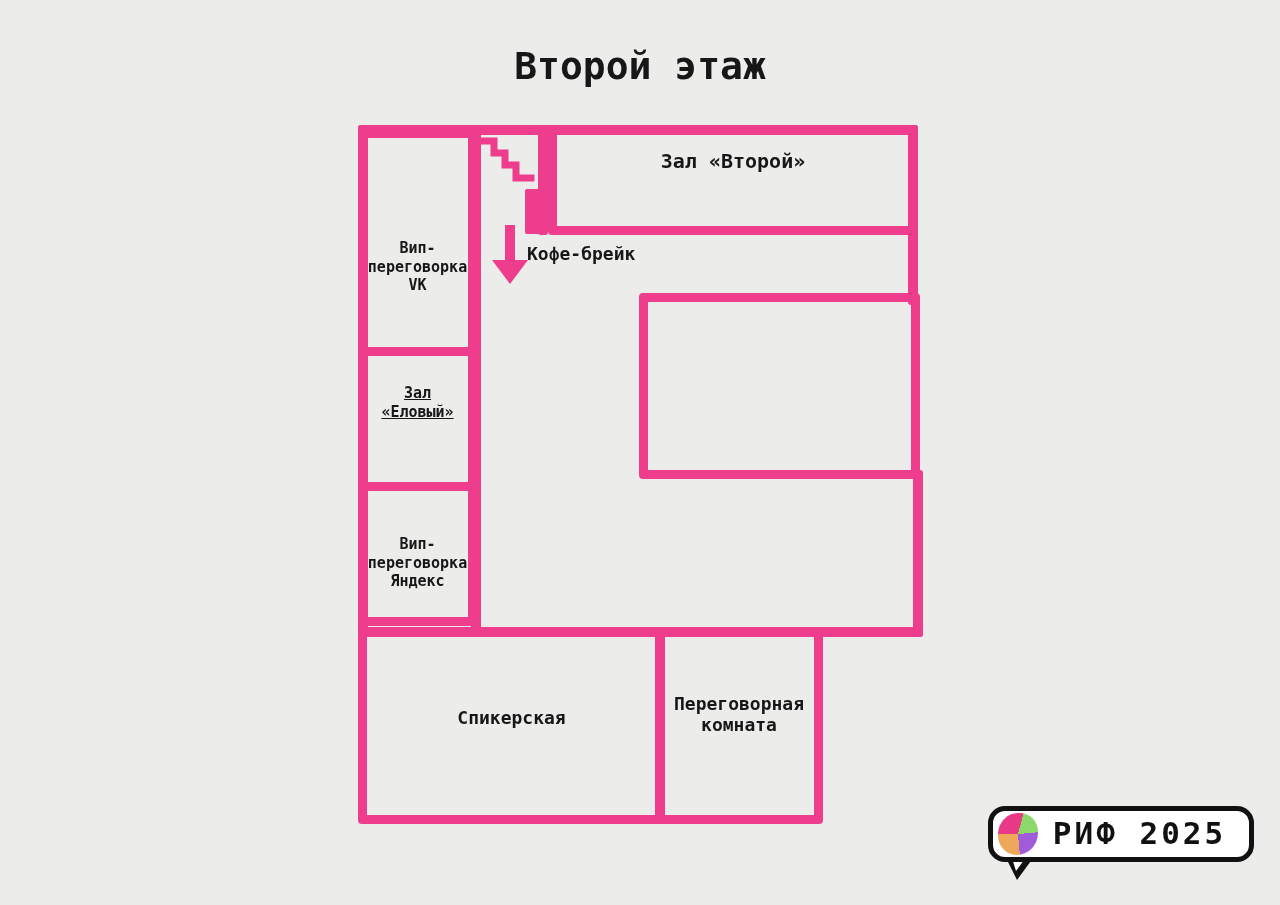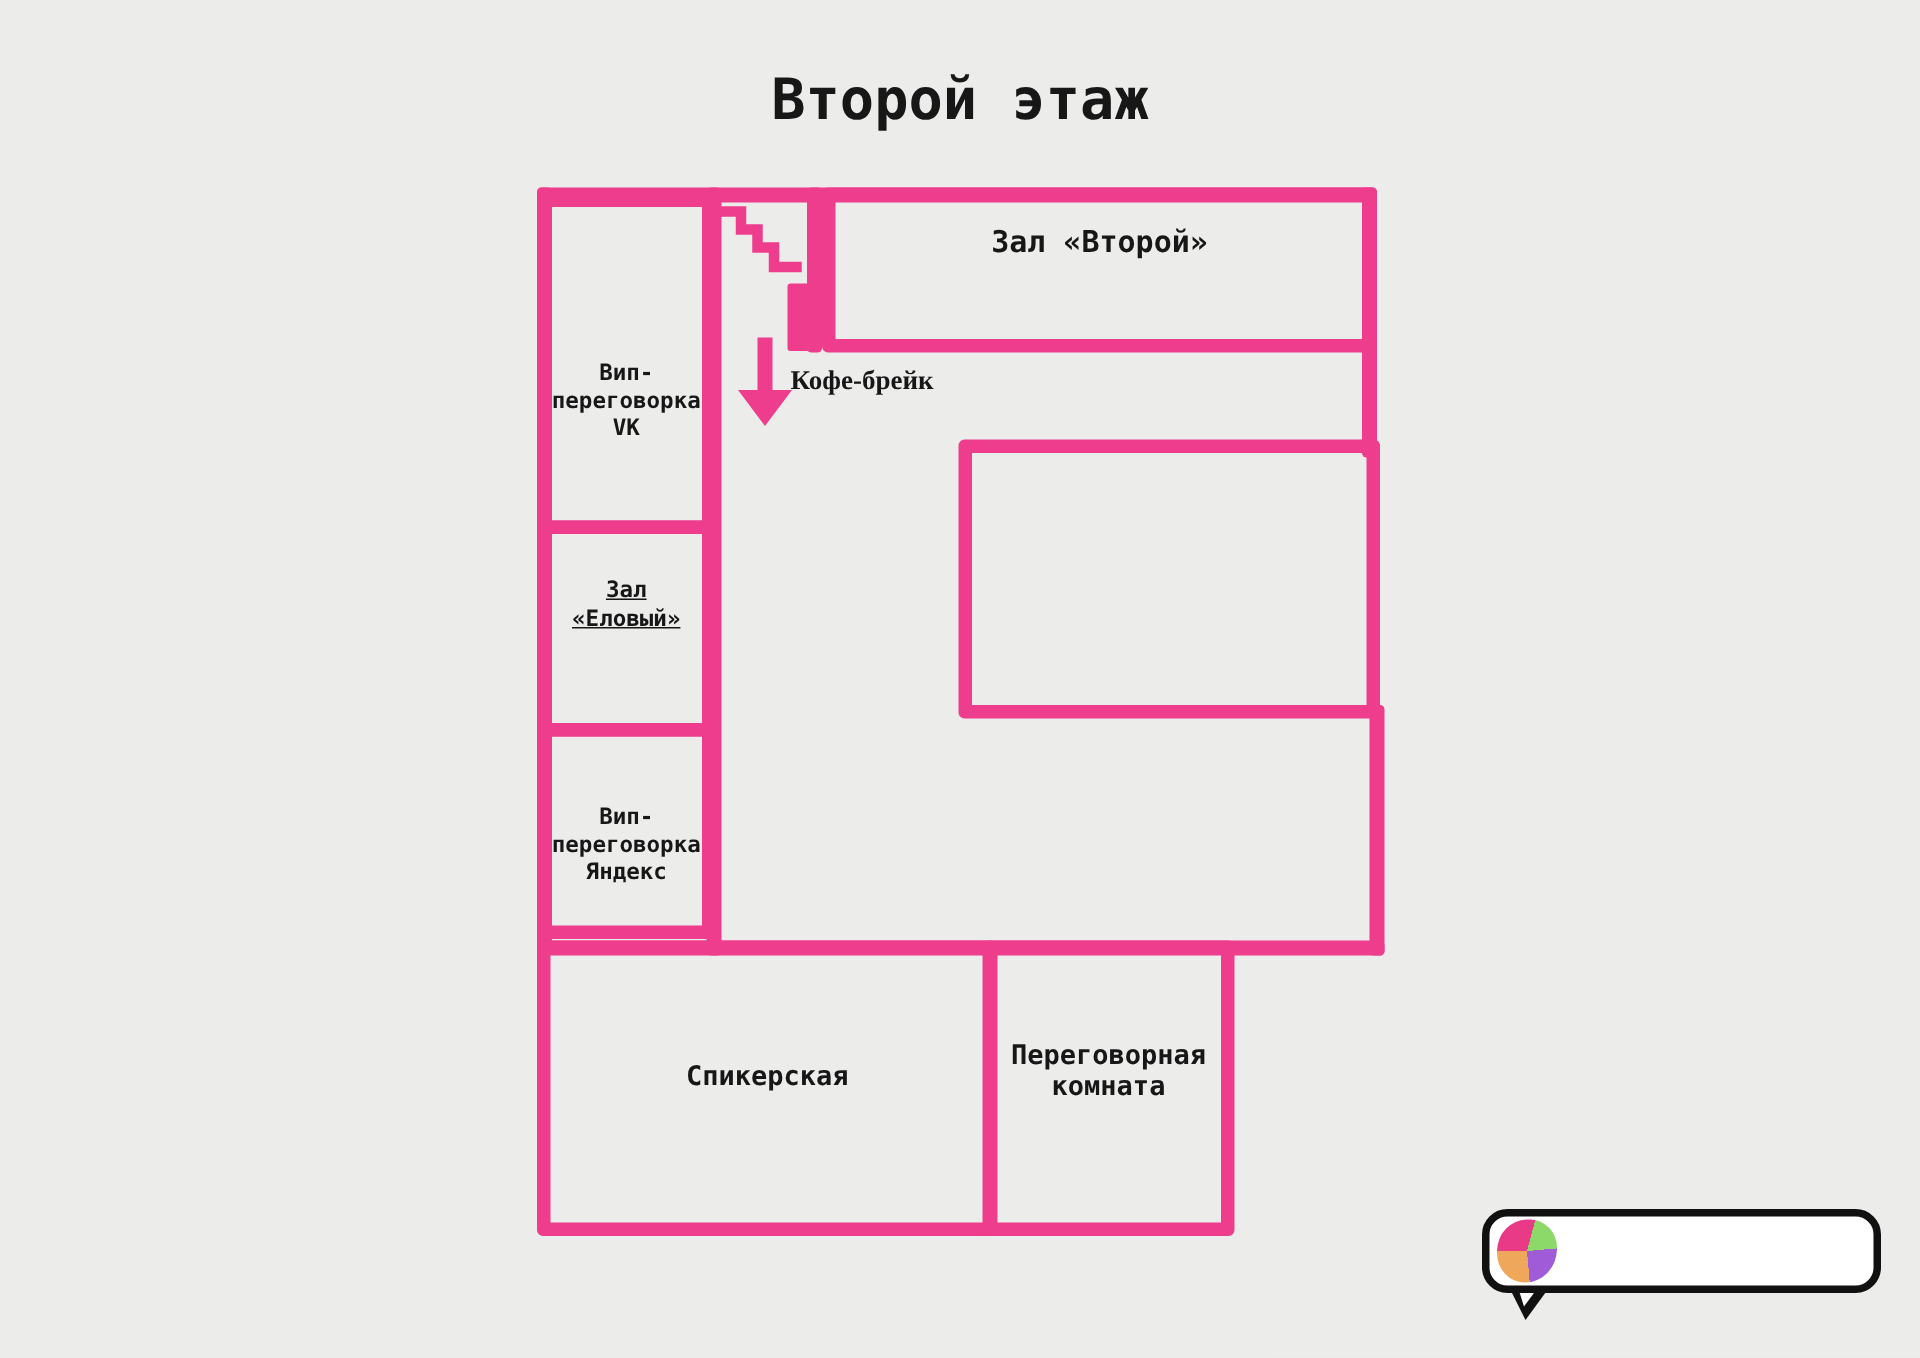--- a/index.html
+++ b/index.html
@@ -65,21 +65,21 @@
     font-weight:bold;
     white-space:pre-line;
     text-align:center;
     color:var(--ink);
     z-index:4;
   }
   .l-vk{left:358px;top:239px;width:119px;font-size:15px;line-height:18.5px;}
   .l-elovy{left:358px;top:384px;width:119px;font-size:15px;line-height:18.5px;text-decoration:underline;}
   .l-yandex{left:358px;top:535px;width:119px;font-size:15px;line-height:18.5px;}
   .l-lesnoy{left:548px;top:149px;width:370px;font-size:20px;}
-  .l-coffee{left:527px;top:243px;text-align:left;font-size:18px;font-family:Liberation Serif, serif;}
+  .l-coffee{left:527px;top:243px;text-align:left;font-size:18px;}
   .l-spiker{left:358px;top:707px;width:307px;font-size:18px;}
   .l-peregov{left:655px;top:694px;width:168px;font-size:18px;line-height:20.5px;}
   
   .logo{position:absolute;left:986px;top:804px;width:272px;height:86px;z-index:5;}
   .bubble{
     position:absolute;left:2px;top:2px;width:266px;height:56px;
     box-sizing:border-box;
     background:var(--logo-bg,#fff);
     border:5px solid var(--logo-border,#111);
     border-radius:17px;
@@ -151,16 +151,17 @@
 комната</div>
   <div class="lbl l-spiker">Спикерская</div>
 
   <div class="logo">
     <svg class="tail" width="36" height="30" viewBox="0 0 36 30">
       <polygon points="0,2 32,2 13,28" fill="#111111"></polygon>
       <polygon points="6,0 26,0 12,19" fill="#ffffff"></polygon>
     </svg>
     <div class="bubble">
       <div class="blob"></div>
+      <div class="logo-text">РИФ 2025</div>
     </div>
   </div>
 
 </div>
 
 </body></html>

